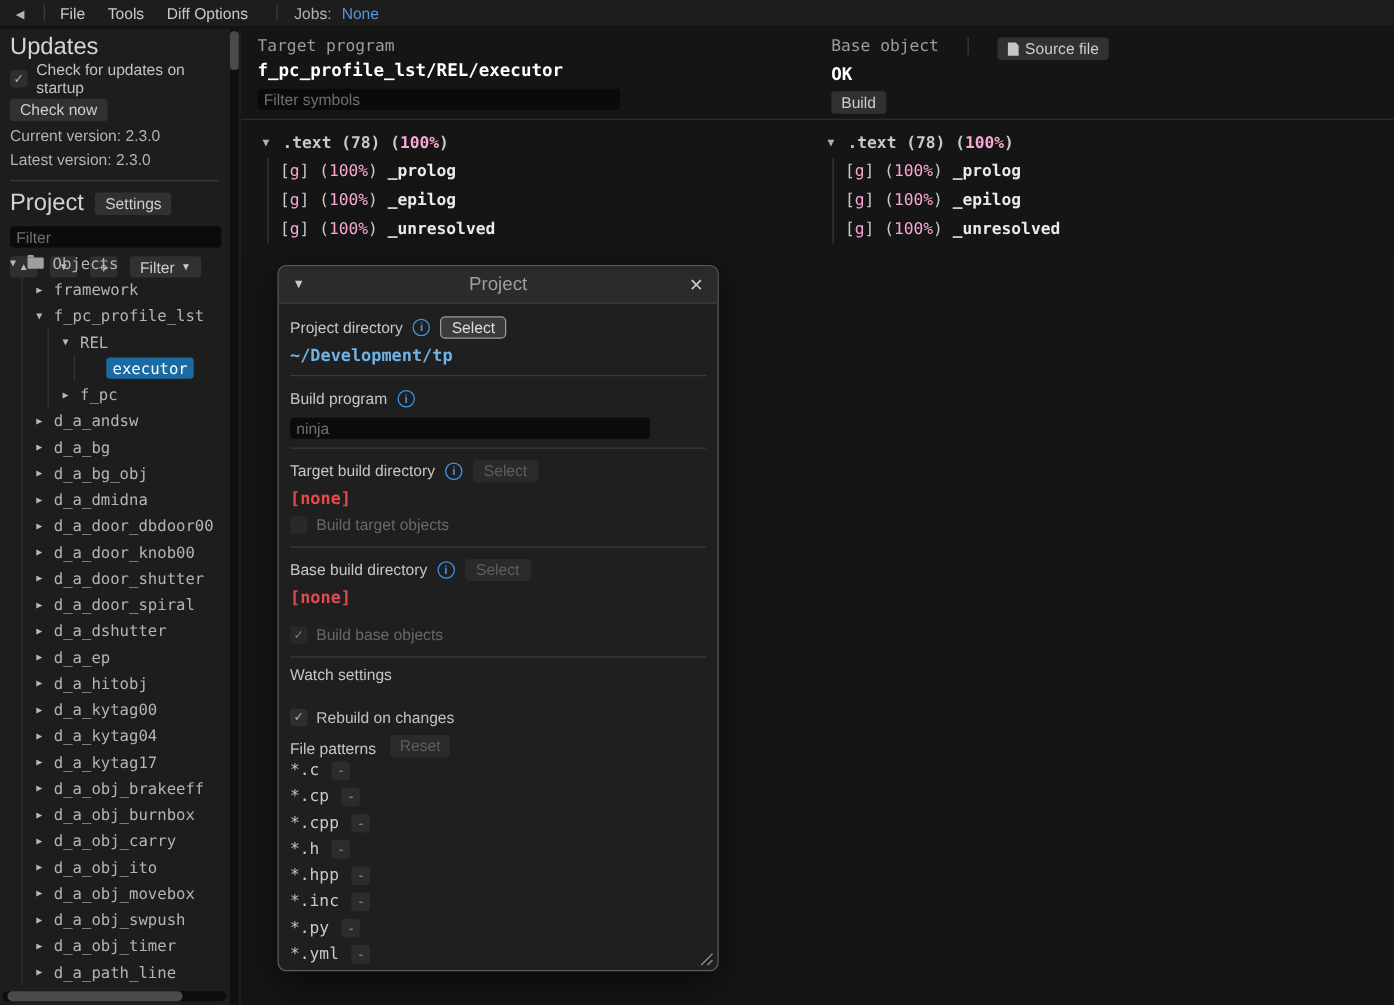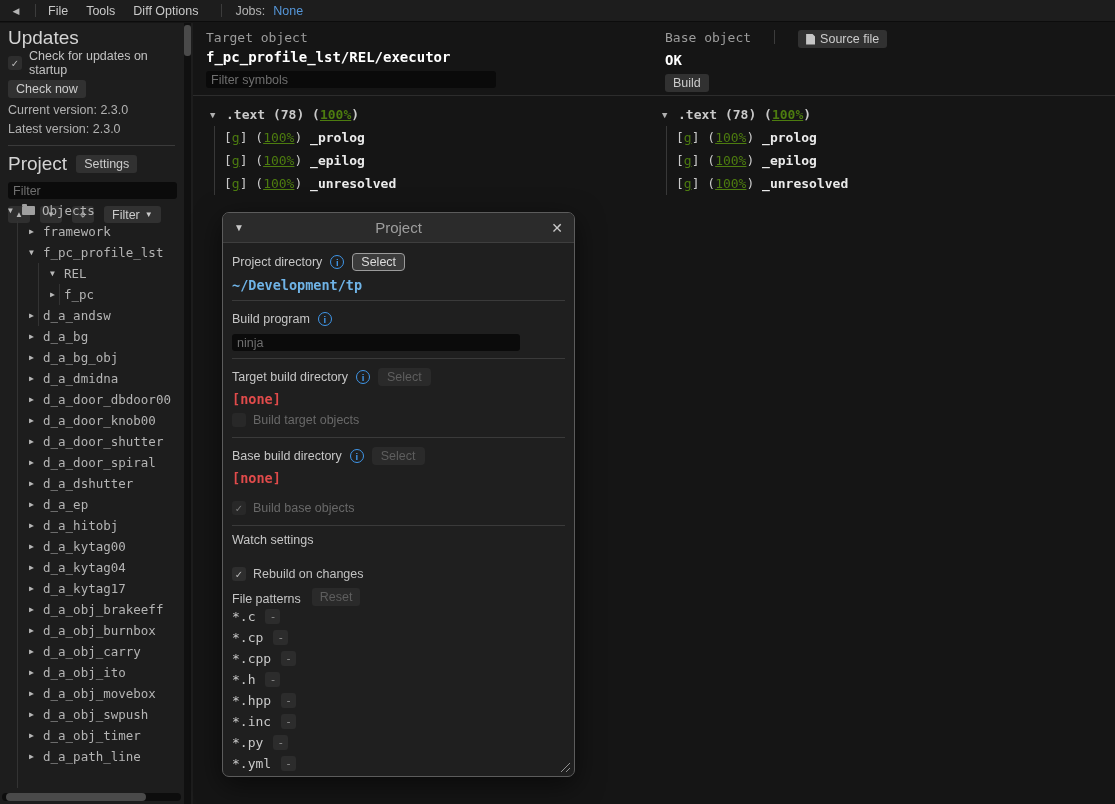--- a/index.html
+++ b/index.html
@@ -73,21 +73,21 @@
   .base-row1 { display:flex; align-items:flex-start; gap:20px; }
   .page-icon { width:9px; height:11px; background:#c6c6c6;
     clip-path:polygon(0 0, 6px 0, 9px 3px, 9px 11px, 0 11px); }
 
   .symbols { position:absolute; top:80px; font-family:"DejaVu Sans Mono",monospace; font-size:13px; }
   .symbols.left { left:17px; }
   .symbols.right { left:469px; }
   .sec-row { height:23px; display:flex; align-items:center; gap:7px; }
   .caret { font-size:9px; color:#b0b0b0; width:9px; }
   .sec-name { color:#c9c9c9; font-weight:bold; }
-  .g { color:#4d7c0f;text-decoration:underline; }
+  .g { color:#f9a8d4; }
   .p { color:#c9c9c9; white-space:pre; }
   .sym-items { margin-left:4px; border-left:1px solid #383838; padding-left:9px; }
   .sym-row { height:23px; display:flex; align-items:center; }
   .n { color:#eaeaea; font-weight:bold; }
 
   
   .dialog { position:absolute; left:222px; top:212px; width:353px; height:565px;
     background:#1f1f1f; border:1px solid #5c5c5c; border-radius:7px;
     box-shadow:0 8px 28px rgba(0,0,0,.55); overflow:hidden; }
   .dialog-head { height:30px; background:#2b2b2b; display:flex; align-items:center; padding:0 11px; border-bottom:1px solid #3e3e3e; }
@@ -171,20 +171,24 @@
           <span class="tree-label">framework</span>
         </div>
         <div class="tree-row" style="padding-left: 29px;">
           <span class="tree-arrow">▼</span>
           <span class="tree-label">f_pc_profile_lst</span>
         </div>
         <div class="tree-row" style="padding-left: 50px;">
           <span class="tree-arrow">▼</span>
           <span class="tree-label">REL</span>
         </div>
+        <div class="tree-row" style="padding-left: 71px;">
+          <span class="tree-arrow"></span>
+          <span class="tree-label selected">executor</span>
+        </div>
         <div class="tree-row" style="padding-left: 50px;">
           <span class="tree-arrow">▶</span>
           <span class="tree-label">f_pc</span>
         </div>
         <div class="tree-row" style="padding-left: 29px;">
           <span class="tree-arrow">▶</span>
           <span class="tree-label">d_a_andsw</span>
         </div>
         <div class="tree-row" style="padding-left: 29px;">
           <span class="tree-arrow">▶</span>
@@ -275,21 +279,21 @@
   <div class="v-scroll">
     <div class="v-thumb"></div>
   </div>
   <div class="h-scroll">
     <div class="h-thumb"></div>
   </div>
 </div>
 
 <div class="central">
   <div class="panel-head target">
-    <div class="panel-title">Target object</div>
+    <div class="panel-title">Target program</div>
     <div class="panel-path">f_pc_profile_lst/REL/executor</div>
     <input class="sym-filter" placeholder="Filter symbols" style="">
   </div>
 
   <div class="panel-head base">
     <div class="base-row1">
       <span class="panel-title">Base object</span>
       <span class="tb-sep" style="height:14px"></span>
       <span class="btn">
         <span class="page-icon"></span>

